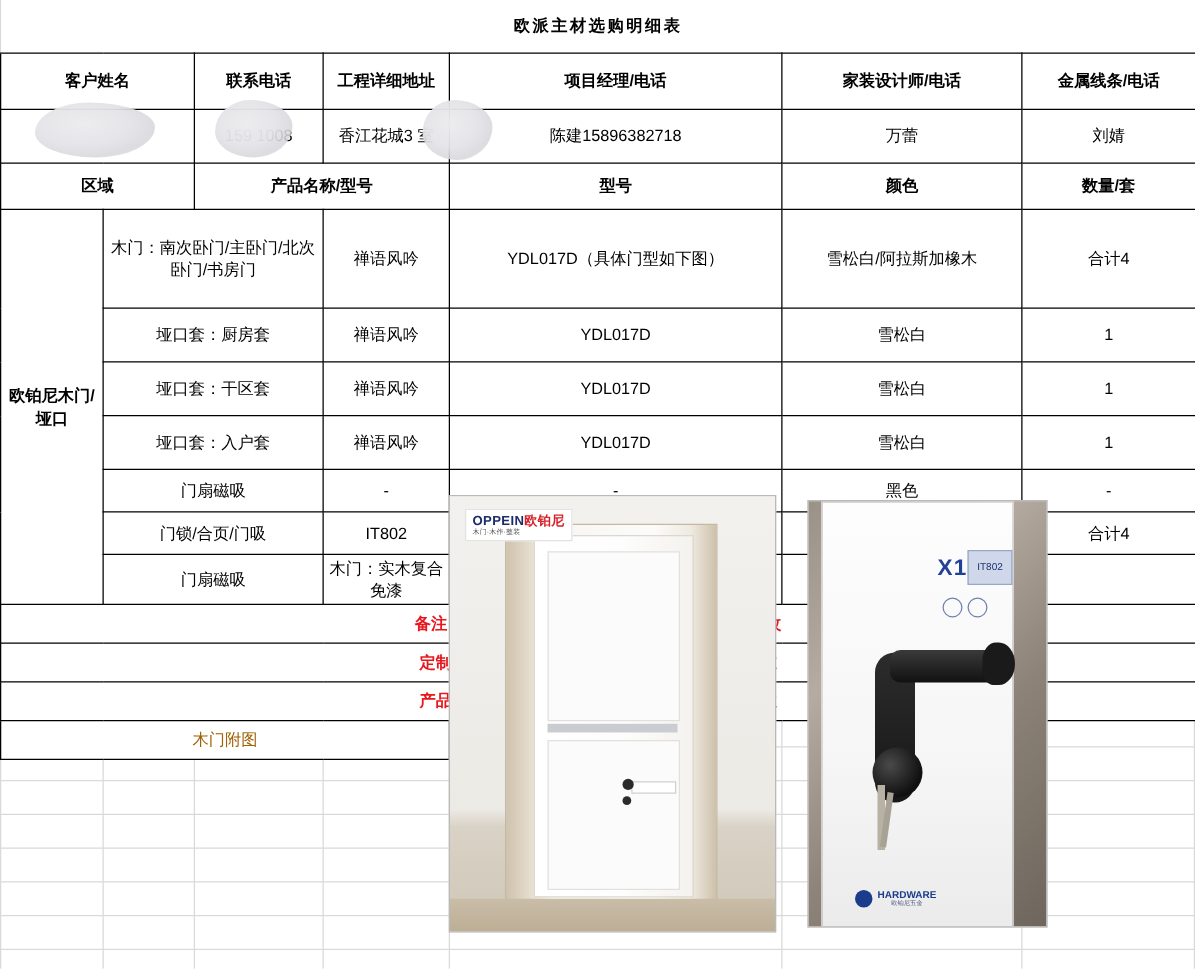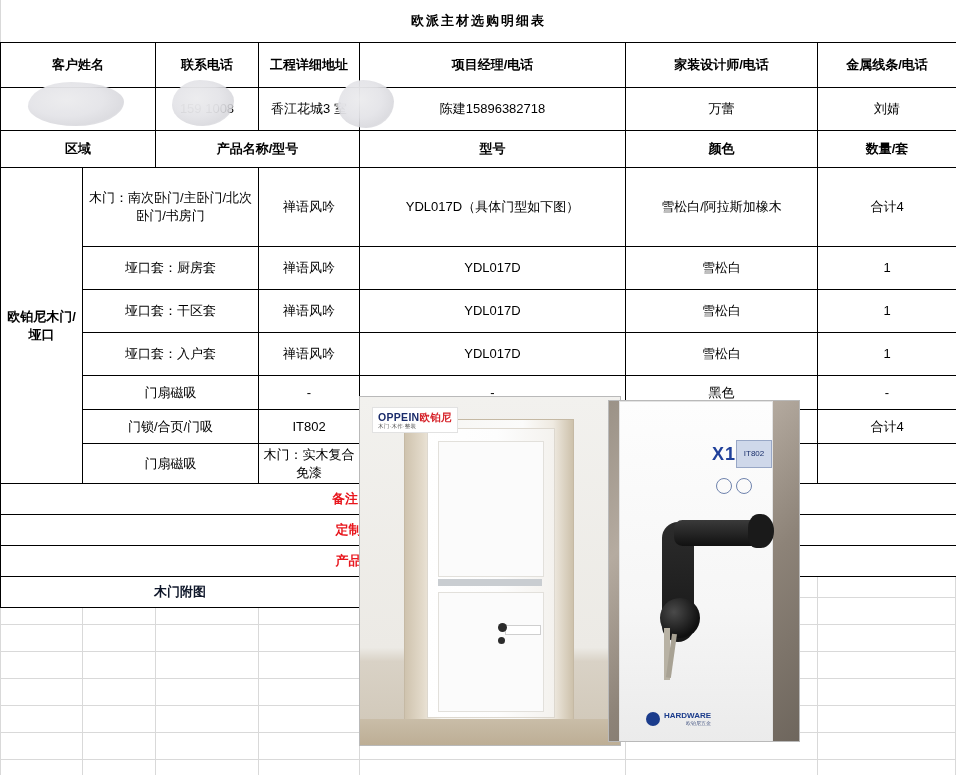--- a/index.html
+++ b/index.html
@@ -112,22 +112,22 @@
     font-weight: bold;
     font-size: 12.5px;
     text-align: center;
     height: 26px;
     border-left: none;
     border-right: none;
   }
 
   .redbar {
     background: #f30b0b;
-    color: #0f172a;
-    font-weight: bold;
+    color: #a16207;
+    font-weight: normal;
     height: 26px;
   }
 
   
   .smudge {
     position: absolute;
     z-index: 5;
     background: radial-gradient(ellipse at 40% 40%, rgba(236,236,238,0.98) 0%, rgba(228,228,232,0.95) 45%, rgba(214,214,219,0.85) 70%, rgba(200,200,206,0.0) 100%);
     border-radius: 45% 55% 50% 50% / 55% 45% 55% 45%;
     pointer-events: none;
@@ -251,21 +251,21 @@
   }
   .brand-badge .b1 .red { color: #d6232a; }
   .brand-badge .b2 {
     font-size: 5.5px;
     color: #555;
     letter-spacing: .2px;
   }
 
   
   #photo-lock {
-    left: 608px;
+    left: 646px;
     top: 400px;
     width: 190px;
     height: 340px;
     background: #cfcac4;
   }
   .lock-bg {
     position: absolute;
     left: 0; top: 0; right: 0; bottom: 0;
     background: linear-gradient(135deg,#9b9287 0%,#b5aba0 30%,#8d8378 60%,#6e665d 100%);
   }
@@ -380,21 +380,21 @@
     width: 14px;
     height: 14px;
     border-radius: 50%;
     background: #1b3c8c;
   }
   .lock-bottom-logo .txt {
     font-size: 8px;
     color: #1b3c8c;
     font-weight: bold;
     line-height: 1.1;
-    text-align: right;
+    text-align: center;
   }
   .lock-bottom-logo .txt small {
     display: block;
     font-size: 5px;
     color: #4a5a86;
     font-weight: normal;
   }
 </style>
 </head>
 <body>

